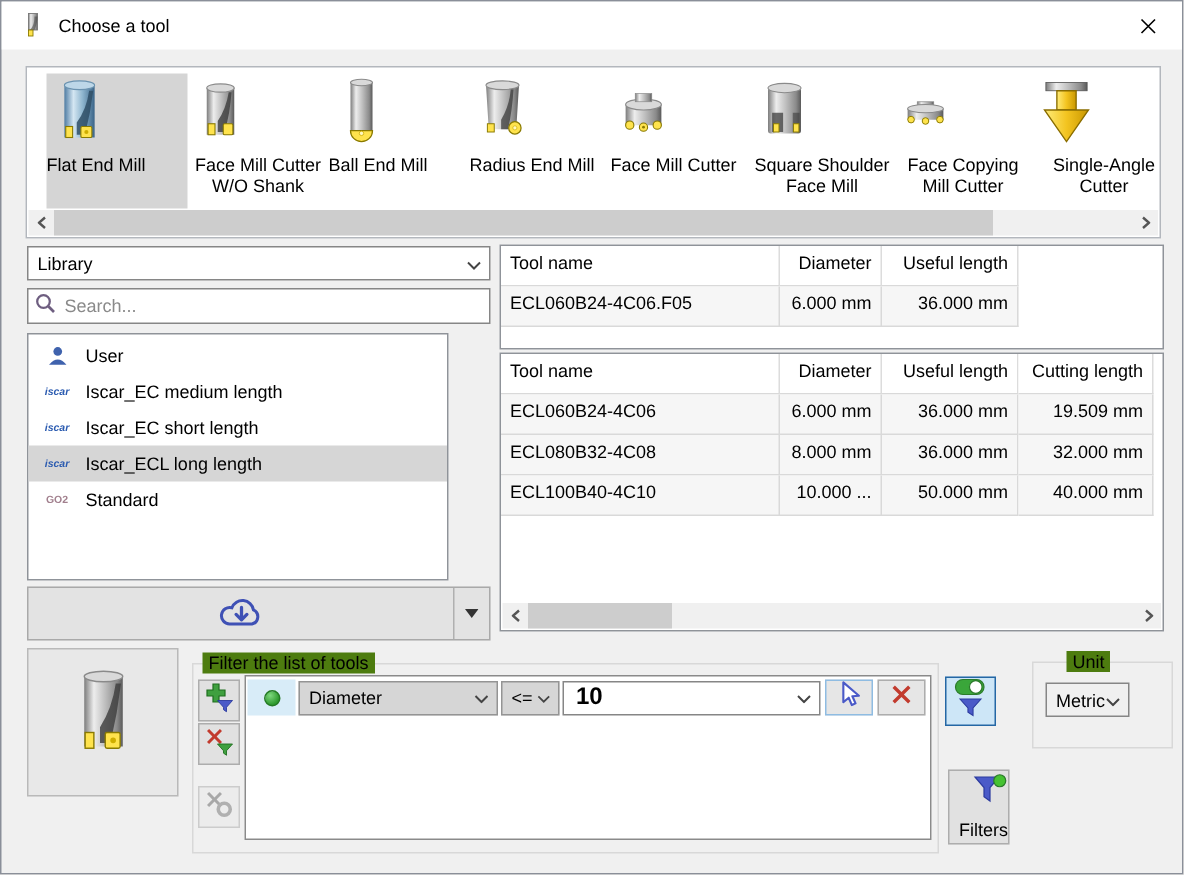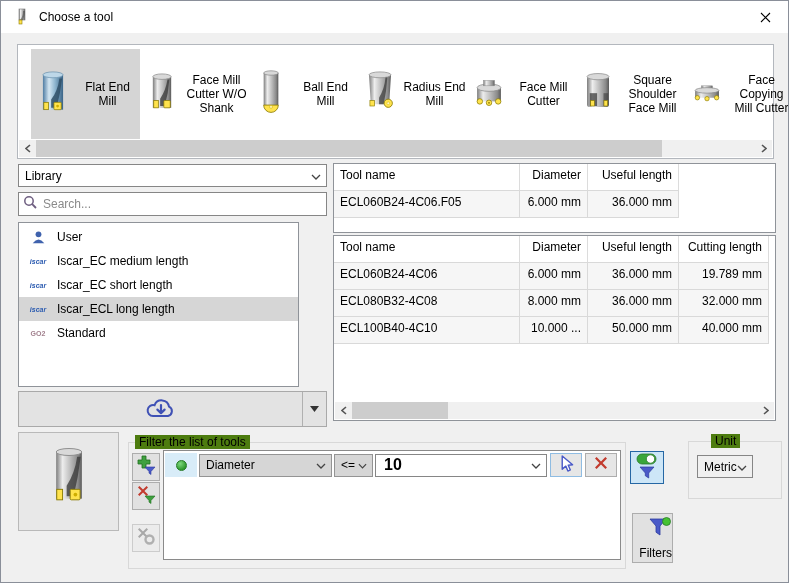--- a/index.html
+++ b/index.html
@@ -6,21 +6,21 @@
   *{box-sizing:border-box;font-family:"Liberation Sans",sans-serif;}
   .window{position:relative;width:789px;height:583px;background:#f0f0f0;border:1px solid #8a8f99;overflow:hidden;}
   .abs{position:absolute;}
   
   .titlebar{left:0;top:0;width:100%;height:32px;background:#ffffff;}
   .title-text{left:38px;top:9px;font-size:12px;color:#000;}
   .close-btn{right:6px;top:4px;width:34px;height:24px;display:flex;align-items:center;justify-content:center;cursor:pointer;}
   
   .tool-strip{left:16px;top:43px;width:757px;height:115px;background:#fff;border:1px solid #b3b7bd;}
   .tools-row{position:absolute;left:13px;top:4px;display:flex;}
-  .tool-item{width:109px;height:90px;display:flex;flex-direction:row;align-items:center;cursor:pointer;}
+  .tool-item{width:94px;height:90px;display:flex;flex-direction:column;align-items:flex-start;cursor:pointer;}
   .tool-item.selected{background:#d5d5d5;}
   .tool-item .ticon{height:54px;display:flex;align-items:flex-start;justify-content:center;padding-top:2px;}
   .tool-item .tlabel{font-size:12px;line-height:14px;text-align:center;color:#000;}
   
   .hscroll{position:absolute;height:17px;background:#f0f0f0;}
   .hscroll .arr{position:absolute;top:0;width:17px;height:17px;display:flex;align-items:center;justify-content:center;cursor:pointer;}
   .hscroll .thumb{position:absolute;top:0;height:17px;background:#cdcdcd;cursor:pointer;}
   
   .combo{border:1px solid #868686;background:#fff;font-size:12px;display:flex;align-items:center;padding:0 20px 0 6px;cursor:pointer;position:absolute;}
   .combo.gray{background:#d6d6d6;border-color:#949494;}
@@ -322,21 +322,21 @@
   <div class="abs tbox t2">
     <div class="tgrid g4">
       <div class="hc">Tool name</div>
       <div class="hc num">Diameter</div>
       <div class="hc num">Useful length</div>
       <div class="hc num">Cutting length</div>
 
       <div class="dc">ECL060B24-4C06</div>
       <div class="dc num">6.000 mm</div>
       <div class="dc num">36.000 mm</div>
-      <div class="dc num">19.789 mm</div>
+      <div class="dc num">19.509 mm</div>
 
       <div class="dc">ECL080B32-4C08</div>
       <div class="dc num">8.000 mm</div>
       <div class="dc num">36.000 mm</div>
       <div class="dc num">32.000 mm</div>
 
       <div class="dc">ECL100B40-4C10</div>
       <div class="dc num">10.000 ...</div>
       <div class="dc num">50.000 mm</div>
       <div class="dc num">40.000 mm</div>

